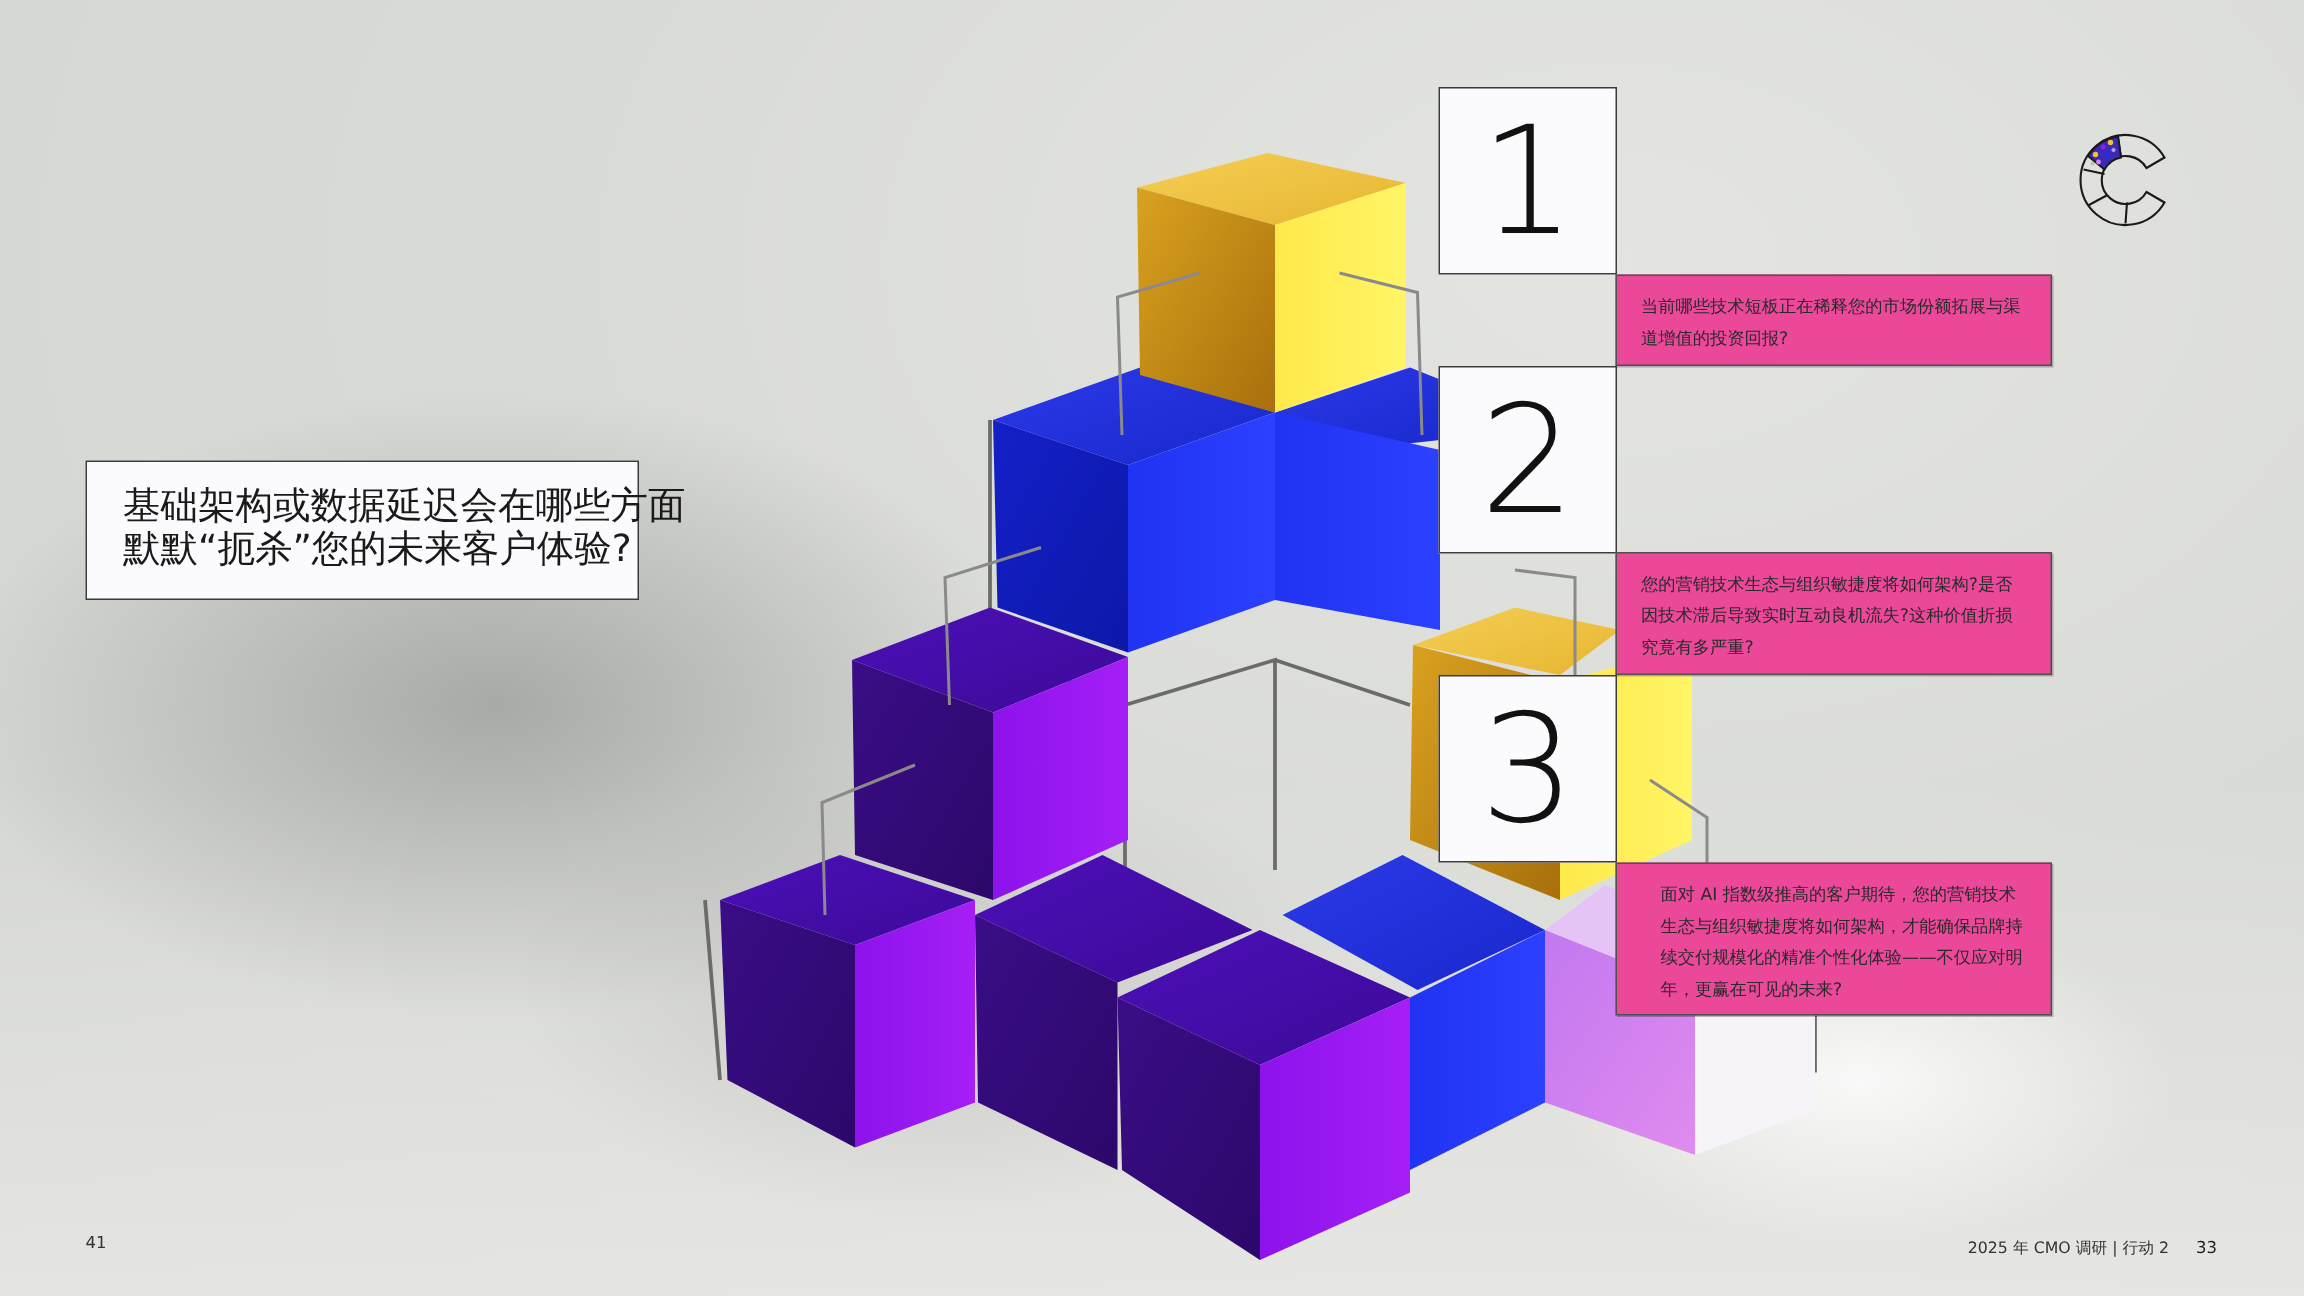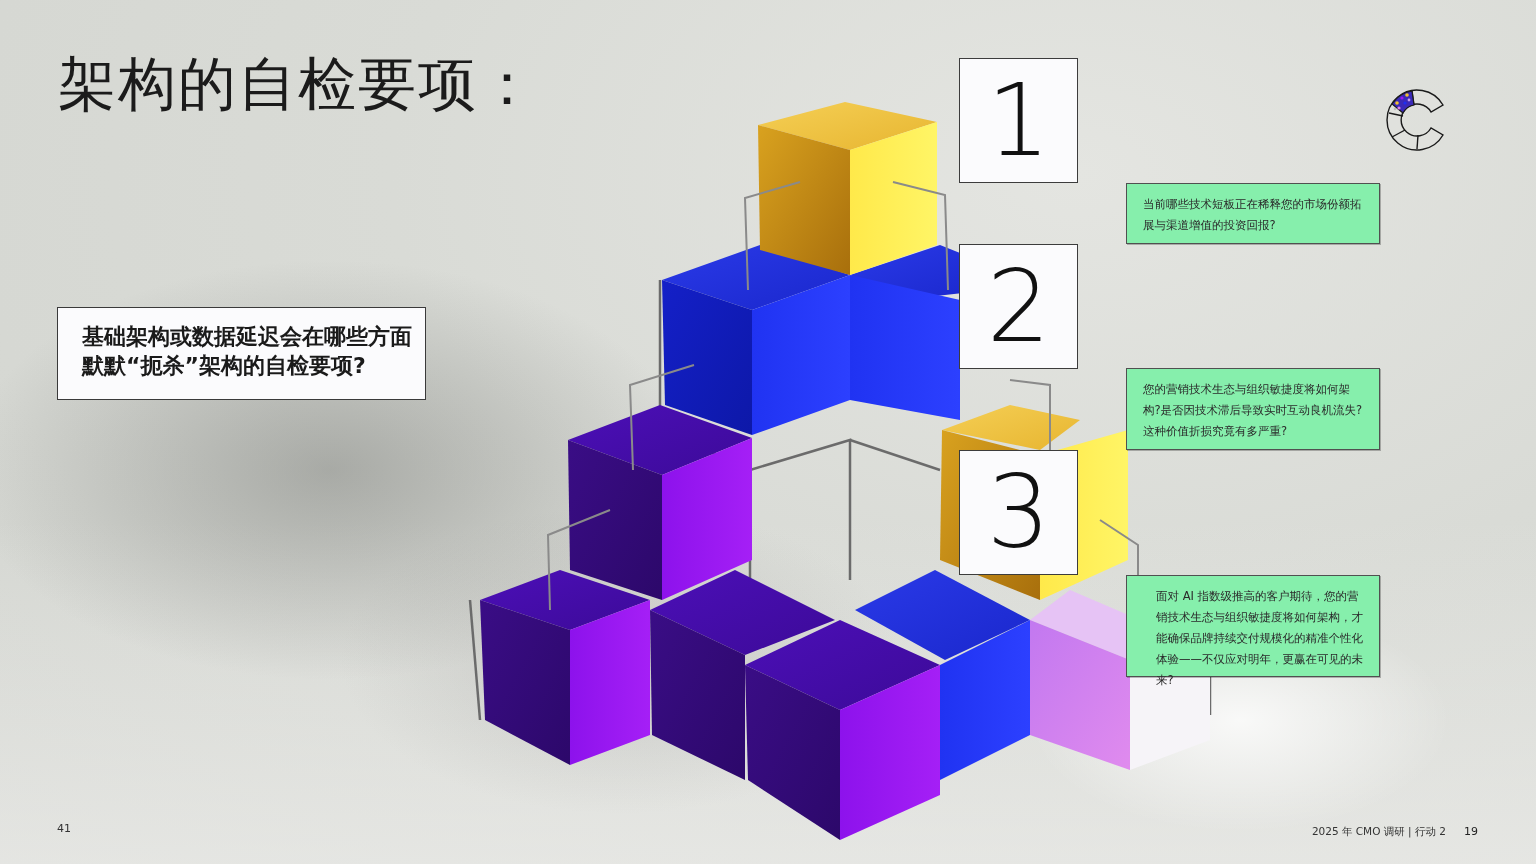--- a/index.html
+++ b/index.html
@@ -24,40 +24,40 @@
     color: #1b1b1b; width: 600px;
     font-family: "DejaVu Sans", sans-serif;
   }
   .title span { display: block; white-space: nowrap; }
   .question-box {
     position: absolute; left: 57px; top: 307px; width: 369px; height: 93px;
     background: #fbfbfd; border: 1px solid #3a3a3a; box-sizing: border-box;
     padding: 14px 20px 0 24px;
   }
   .question-box .q {
-    font-size: 22px; font-weight: bold; line-height: 29px; color: #1a1a1a;
+    font-size: 25px; font-weight: normal; line-height: 29px; color: #1a1a1a;
     white-space: nowrap;
   }
   .logo {
     position: absolute; left: 1385px; top: 85px; width: 68px; height: 70px;
   }
   
   .scene { position: absolute; left: 0; top: 0; width: 1536px; height: 864px; }
   .num-box {
     position: absolute; left: 959px; width: 119px; height: 125px;
     background: #fbfbfd; border: 1px solid #3c3c3c; box-sizing: border-box;
     display: flex; align-items: center; justify-content: center;
   }
   .num-box span {
     font-size: 100px; font-weight: 200; color: #111; line-height: 1;
     font-family: "DejaVu Sans", sans-serif;
   }
   .text-card {
-    position: absolute; left: 1126px; width: 254px;
-    background: #86efac; border: 1px solid #505050; box-sizing: border-box;
+    position: absolute; left: 1077px; width: 291px;
+    background: #ec4899; border: 1px solid #505050; box-sizing: border-box;
     padding: 10px 14px 10px 16px;
     box-shadow: 1px 1px 0 rgba(0,0,0,0.25);
   }
   .text-card p {
     margin: 0; font-size: 11.5px; line-height: 21px; color: #2a2a2a;
   }
   .footer-left {
     position: absolute; left: 57px; top: 822px; font-size: 11px; color: #333;
   }
   .footer-right {
@@ -174,26 +174,25 @@
     <polyline points="800,182 745,198 748,290"></polyline>
     <polyline points="893,182 945,195 948,290"></polyline>
     <polyline points="694,365 630,385 633,470"></polyline>
     <polyline points="610,510 548,535 550,610"></polyline>
     <polyline points="1010,380 1050,385 1050,470"></polyline>
     <polyline points="1100,520 1138,545 1138,590"></polyline>
   </g>
 </svg>
 
 <h1 class="title">
-  <span>架构的自检要项：</span>
 </h1>
 
 <div class="question-box">
   <div class="q">基础架构或数据延迟会在哪些方面</div>
-  <div class="q">默默“扼杀”架构的自检要项?</div>
+  <div class="q">默默“扼杀”您的未来客户体验?</div>
 </div>
 
 <svg class="logo" viewBox="0 0 68 70" xmlns="http://www.w3.org/2000/svg">
   <g fill="none" stroke="#1a1a1a" stroke-width="1.4">
     <path d="M58,20 A30,30 0 1 0 58,50 L46,43 A16,16 0 1 1 46,27 Z" fill="#e0e1dd"></path>
     <line x1="27" y1="6" x2="29" y2="20"></line>
     <line x1="4" y1="28" x2="18" y2="31"></line>
     <line x1="7" y1="52" x2="20" y2="45"></line>
     <line x1="32" y1="64" x2="33" y2="50"></line>
   </g>
@@ -226,14 +225,14 @@
 <div class="num-box" style="top:450px;">
   <span>3</span>
 </div>
 <div class="text-card" style="top:575px; height:102px;padding-left:29px;">
   <p>面对 AI 指数级推高的客户期待，您的营销技术生态与组织敏捷度将如何架构，才能确保品牌持续交付规模化的精准个性化体验——不仅应对明年，更赢在可见的未来?</p>
 </div>
 
 <div class="footer-left">41</div>
 <div class="footer-right">
   <span>2025 年 CMO 调研 | 行动 2</span>
-  <span class="pg">19</span>
+  <span class="pg">33</span>
 </div>
 
 </body></html>

